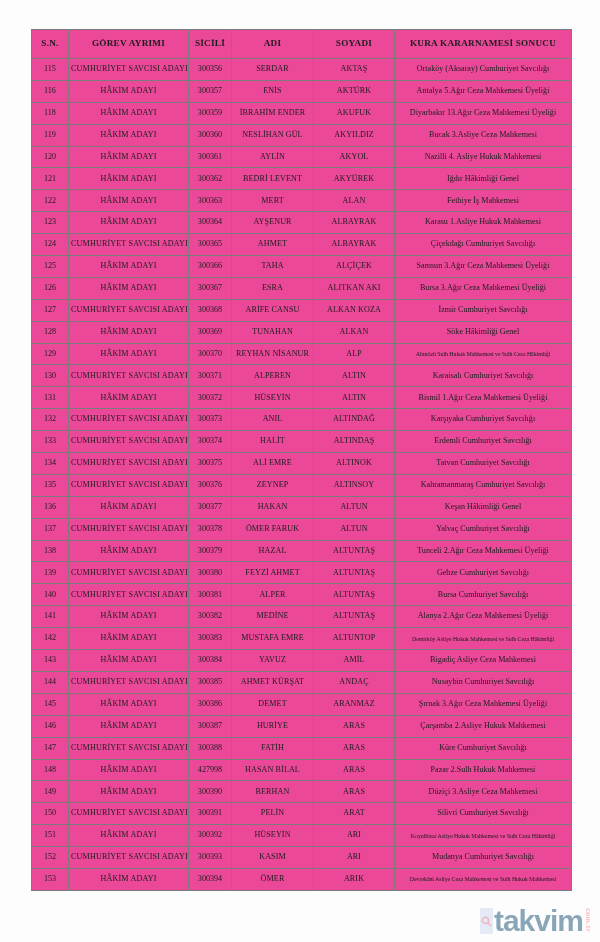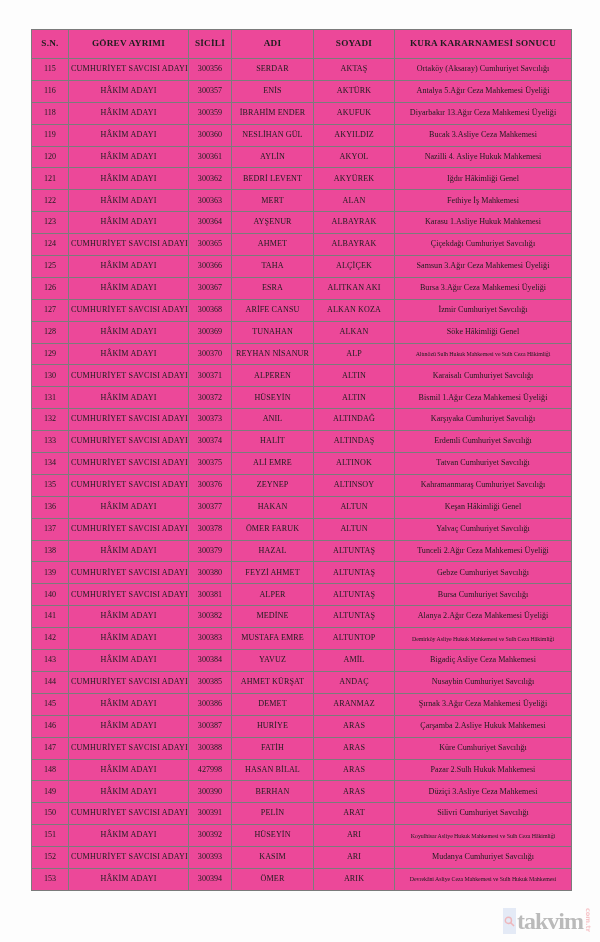--- a/index.html
+++ b/index.html
@@ -91,25 +91,25 @@
     width: 13px;
     height: 26px;
     background: #c9d6ef;
     display: flex;
     align-items: center;
     justify-content: center;
     margin-right: 0px;
   }
   #wm-badge svg { display:block; }
   #wm-text {
-    font-family: Liberation Serif, serif;
+    font-family: Liberation Sans, sans-serif;
     font-weight: bold;
-    font-size: 24px;
+    font-size: 30px;
     line-height: 26px;
-    color: #737373;
+    color: #0c4a6e;
     letter-spacing: -1px;
     padding: 0 1px;
   }
   #wm-domain {
     writing-mode: vertical-rl;
     font-family: "DejaVu Sans", sans-serif;
     font-size: 6.5px;
     font-weight: bold;
     color: #f08890;
     line-height: 8px;

